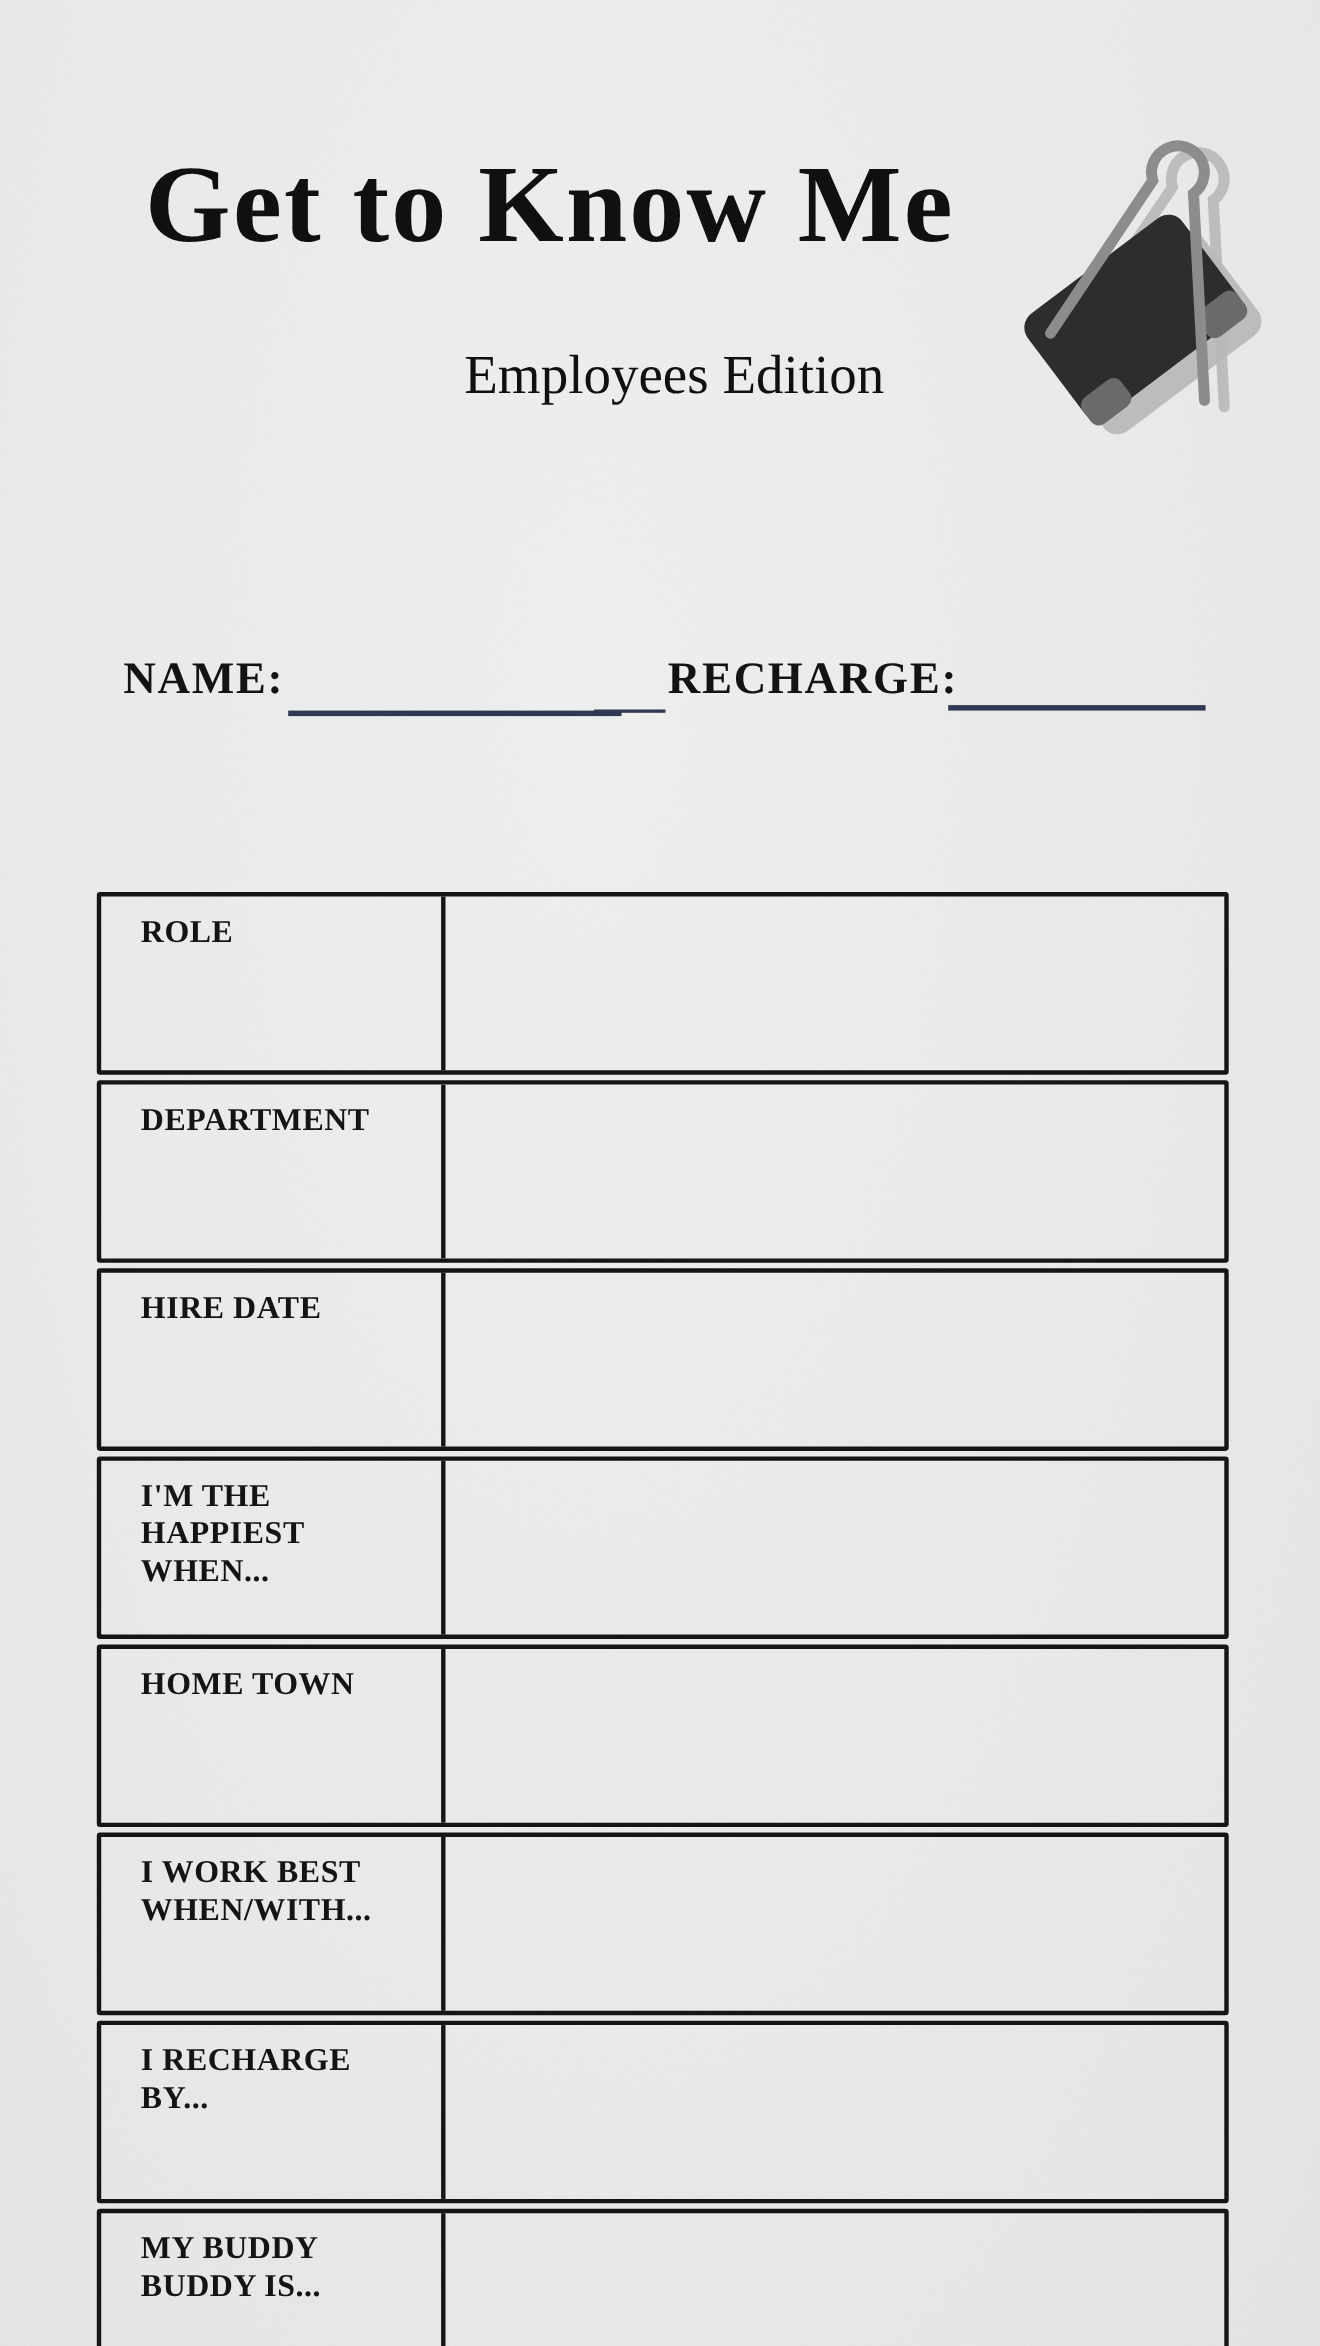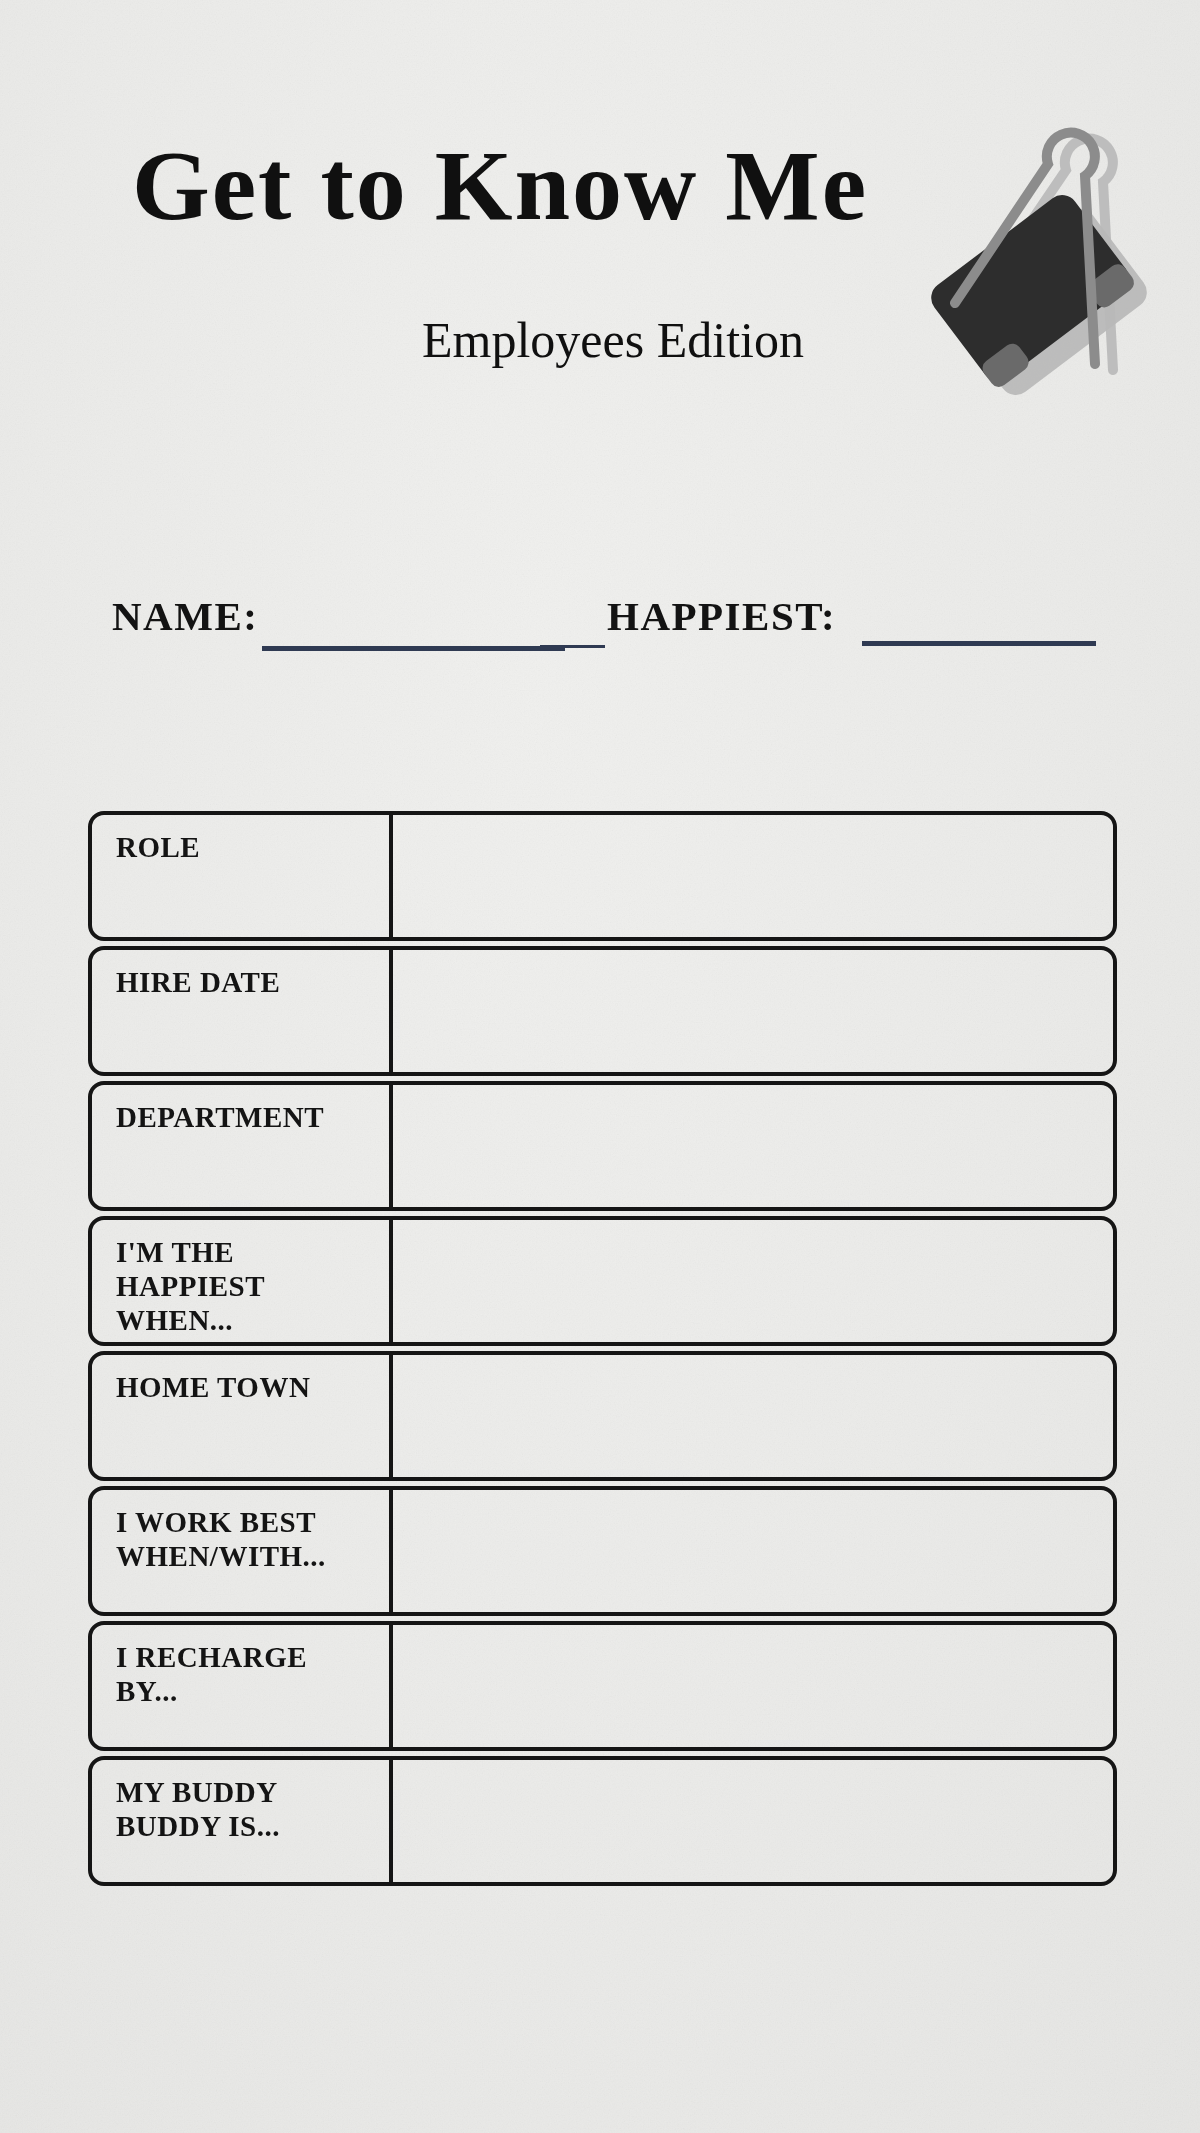--- a/index.html
+++ b/index.html
@@ -62,25 +62,26 @@
   #info-table {
     position: absolute;
     left: 88px; top: 811px;
     width: 1029px;
     display: flex;
     flex-direction: column;
     gap: 5px;
   }
   .table-row {
     box-sizing: border-box;
-    height: 130px;
+    height: 166px;
     border: 4px solid #151515;
-    border-radius: 16px;
+    border-radius: 3px;
     display: flex;
     background: transparent;
+    padding-left: 12px;
   }
   .cell { box-sizing: border-box; }
   .cell-label {
     width: 301px;
     border-right: 4px solid #151515;
     padding: 16px 20px 0 24px;
     font-size: 29px;
     font-weight: bold;
     letter-spacing: 0.5px;
     line-height: 1.17;
@@ -119,36 +120,36 @@
       <rect x="-88" y="32" width="44" height="30" rx="9" fill="#6a6a6a"></rect>
       <rect x="44" y="32" width="44" height="30" rx="9" fill="#6a6a6a"></rect>
     </g>
 
     <path d="M 33 191 L 126 52 A 24 24 0 1 1 163 64 L 173 252" fill="none" stroke="#8c8c8c" stroke-width="10" stroke-linecap="round"></path>
   </svg>
 
   <span class="field-label" id="name-label">NAME:</span>
   <span class="blank-line" id="name-blank-main"></span>
   <span class="blank-line" id="name-blank-ext"></span>
-  <span class="field-label" id="nickname-label">HAPPIEST:</span>
+  <span class="field-label" id="nickname-label">RECHARGE:</span>
   <span class="blank-line" id="nickname-blank"></span>
 
   <div id="info-table">
     <div class="table-row">
       <div class="cell cell-label">ROLE</div>
       <div class="cell cell-value"></div>
     </div>
 
     <div class="table-row">
-      <div class="cell cell-label">HIRE DATE</div>
+      <div class="cell cell-label">DEPARTMENT</div>
       <div class="cell cell-value"></div>
     </div>
 
     <div class="table-row">
-      <div class="cell cell-label">DEPARTMENT</div>
+      <div class="cell cell-label">HIRE DATE</div>
       <div class="cell cell-value"></div>
     </div>
 
     <div class="table-row">
       <div class="cell cell-label">I'M THE HAPPIEST WHEN...</div>
       <div class="cell cell-value"></div>
     </div>
 
     <div class="table-row">
       <div class="cell cell-label">HOME TOWN</div>

